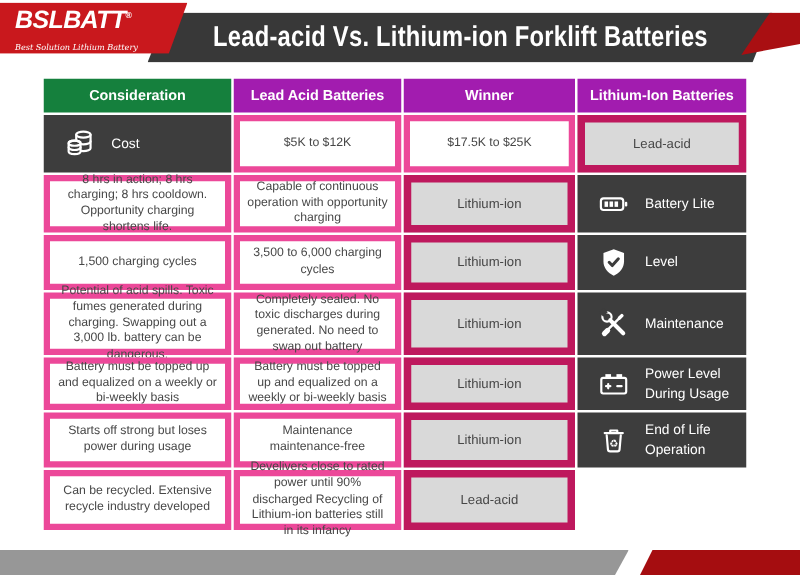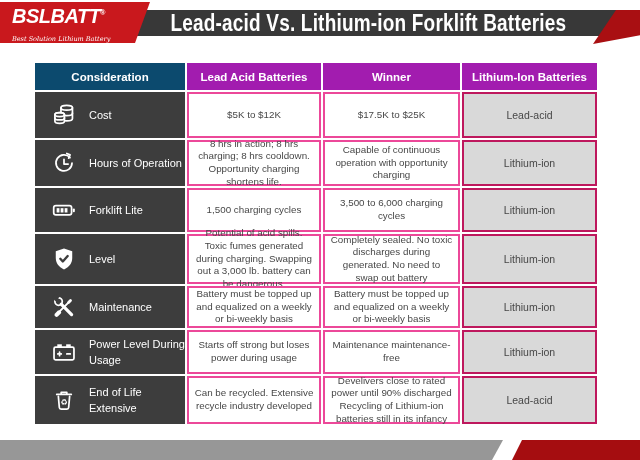--- a/index.html
+++ b/index.html
@@ -2,21 +2,21 @@
 <html><head>
 <meta charset="utf-8">
 <style>
   html,body{margin:0;padding:0;}
   body{
     width:640px;height:460px;position:relative;background:#ffffff;
     font-family:"Liberation Sans",sans-serif;overflow:hidden;
   }
   
   .banner{
-    position:absolute;left:118px;top:10px;width:500px;height:26px;
+    position:absolute;left:118px;top:10px;width:500px;height:40px;
     background:#383838;display:flex;align-items:center;justify-content:center;
     clip-path:polygon(16px 0,100% 0,calc(100% - 16px) 100%,0 100%);
   }
   .banner-title{
     color:#fff;font-weight:bold;font-size:20px;letter-spacing:.2px;
     display:inline-block;transform:scale(.95,1.15);white-space:nowrap;
   }
   .banner-accent{
     position:absolute;right:0;top:10px;width:50px;height:34px;background:#a90f12;
     clip-path:polygon(52% 0,100% 0,100% 74%,6% 100%);
@@ -39,35 +39,35 @@
   .grid{
     position:absolute;left:35px;top:63px;width:562px;
     display:grid;grid-template-columns:150px 134px 137px 135px;
     grid-template-rows:27px 46px 46px 44px 50px 42px 44px 48px;
     gap:2px;
   }
   .hcell{
     display:flex;align-items:center;justify-content:center;
     color:#fff;font-weight:bold;font-size:11.5px;
   }
-  .hcell.dark{background:#0c4a6e;}
+  .hcell.dark{background:#15803d;}
   .hcell.red{background:#a21caf;}
   .ccell{
     background:#3d3d3d;color:#fff;display:flex;align-items:center;
     padding-left:15px;box-sizing:border-box;
   }
   .ccell .icon{width:27px;height:27px;flex:0 0 27px;margin-right:12px;display:flex;align-items:center;justify-content:center;}
   .ccell .lbl{font-size:11px;line-height:1.5;max-width:104px;}
   .dcell{
-    background:#fff;border:2px solid #ec4899;box-sizing:border-box;
+    background:#fff;border:5px solid #ec4899;box-sizing:border-box;
     display:flex;align-items:center;justify-content:center;text-align:center;
     font-size:9.8px;line-height:1.3;color:#474747;padding:1px 5px;
   }
   .wcell{
-    background:#d9d9d9;border:2px solid #be185d;box-sizing:border-box;
+    background:#d9d9d9;border:6px solid #be185d;box-sizing:border-box;
     display:flex;align-items:center;justify-content:center;
     font-size:10.5px;color:#474747;
   }
   
   .footer-gray{
     position:absolute;left:0;bottom:0;width:503px;height:20px;background:#979797;
     clip-path:polygon(0 0,100% 0,calc(100% - 11px) 100%,0 100%);
   }
   .footer-red{
     position:absolute;right:0;bottom:0;width:128px;height:20px;background:#a50d10;
@@ -101,44 +101,34 @@
     <path d="M3.6 11.6a4.4 1.9 0 0 1 8.8 0v6.2a4.4 1.9 0 0 1-8.8 0z" fill="#3d3d3d" stroke="#fff" stroke-width="1.6" stroke-linecap="round" stroke-linejoin="round"></path>
     <ellipse cx="8" cy="11.6" rx="4.4" ry="1.9" stroke="#fff" fill="none" stroke-width="1.6" stroke-linecap="round" stroke-linejoin="round"></ellipse>
     <path d="M3.6 14.7c0 1 2 1.9 4.4 1.9s4.4-.9 4.4-1.9" stroke="#fff" fill="none" stroke-width="1.6" stroke-linecap="round" stroke-linejoin="round"></path>
   </svg>
       </span>
       <span class="lbl">Cost</span>
     </div>
     <div class="dcell">$5K to $12K</div>
     <div class="dcell">$17.5K to $25K</div>
     <div class="wcell">Lead-acid</div>
-    <div class="ccell">
-      <span class="icon">
-        <svg width="26" height="26" viewBox="0 0 24 24">
-    <path d="M17.6 7.1A7.4 7.4 0 1 0 19.4 12" stroke="#fff" fill="none" stroke-width="1.6" stroke-linecap="round" stroke-linejoin="round"></path>
-    <path d="M14.6 3.2l3 1.3-1.3 3" stroke="#fff" fill="none" stroke-width="1.6" stroke-linecap="round" stroke-linejoin="round"></path>
-    <path d="M12 8.6V13h3.8" stroke="#fff" fill="none" stroke-width="1.6" stroke-linecap="round" stroke-linejoin="round"></path>
-  </svg>
-      </span>
-      <span class="lbl">Hours of Operation</span>
-    </div>
     <div class="dcell">8 hrs in action; 8 hrs charging; 8 hrs cooldown. Opportunity charging shortens life.</div>
     <div class="dcell">Capable of continuous operation with opportunity charging</div>
     <div class="wcell">Lithium-ion</div>
     <div class="ccell">
       <span class="icon">
         <svg width="26" height="26" viewBox="0 0 24 24">
     <rect x="2.5" y="8" width="16.5" height="8.6" rx="2" stroke="#fff" fill="none" stroke-width="1.6" stroke-linecap="round" stroke-linejoin="round"></rect>
     <rect x="5.2" y="10.3" width="2.6" height="4" fill="#fff"></rect>
     <rect x="8.9" y="10.3" width="2.6" height="4" fill="#fff"></rect>
     <rect x="12.6" y="10.3" width="2.6" height="4" fill="#fff"></rect>
     <rect x="20.2" y="10.6" width="1.8" height="3.4" rx="0.8" fill="#fff"></rect>
   </svg>
       </span>
-      <span class="lbl">Forklift Lite</span>
+      <span class="lbl">Battery Lite</span>
     </div>
     <div class="dcell">1,500 charging cycles</div>
     <div class="dcell">3,500 to 6,000 charging cycles</div>
     <div class="wcell">Lithium-ion</div>
     <div class="ccell">
       <span class="icon">
         <svg width="26" height="26" viewBox="0 0 24 24">
     <path d="M12 2.3l7.6 2.6v6.2c0 5-3.2 8.6-7.6 10.6-4.4-2-7.6-5.6-7.6-10.6V4.9z" fill="#fff"></path>
     <path d="M8.6 11.8l2.3 2.5 4.5-5" stroke="#3d3d3d" stroke-width="2.2" fill="none" stroke-linecap="round" stroke-linejoin="round"></path>
   </svg>
@@ -181,21 +171,21 @@
     <div class="wcell">Lithium-ion</div>
     <div class="ccell">
       <span class="icon">
         <svg width="26" height="26" viewBox="0 0 24 24">
     <path d="M9.4 6.6V5h5.2v1.6" stroke="#fff" fill="none" stroke-width="1.6" stroke-linecap="round" stroke-linejoin="round"></path>
     <path d="M5.3 6.9h13.4" stroke="#fff" fill="none" stroke-width="1.6" stroke-linecap="round" stroke-linejoin="round"></path>
     <path d="M6.8 8.6l.9 10.3a1.6 1.6 0 0 0 1.6 1.5h5.4a1.6 1.6 0 0 0 1.6-1.5l.9-10.3" stroke="#fff" fill="none" stroke-width="1.6" stroke-linecap="round" stroke-linejoin="round"></path>
     <text x="12" y="17" font-size="7.5" fill="#fff" text-anchor="middle" font-family="DejaVu Sans, sans-serif">♻</text>
   </svg>
       </span>
-      <span class="lbl">End of Life Extensive</span>
+      <span class="lbl">End of Life Operation</span>
     </div>
     <div class="dcell">Can be recycled. Extensive recycle industry developed</div>
     <div class="dcell">Develivers close to rated power until 90% discharged Recycling of Lithium-ion batteries still in its infancy</div>
     <div class="wcell">Lead-acid</div>
   </div>
 
 <div class="footer-gray"></div>
 <div class="footer-red"></div>
 
 </body></html>

